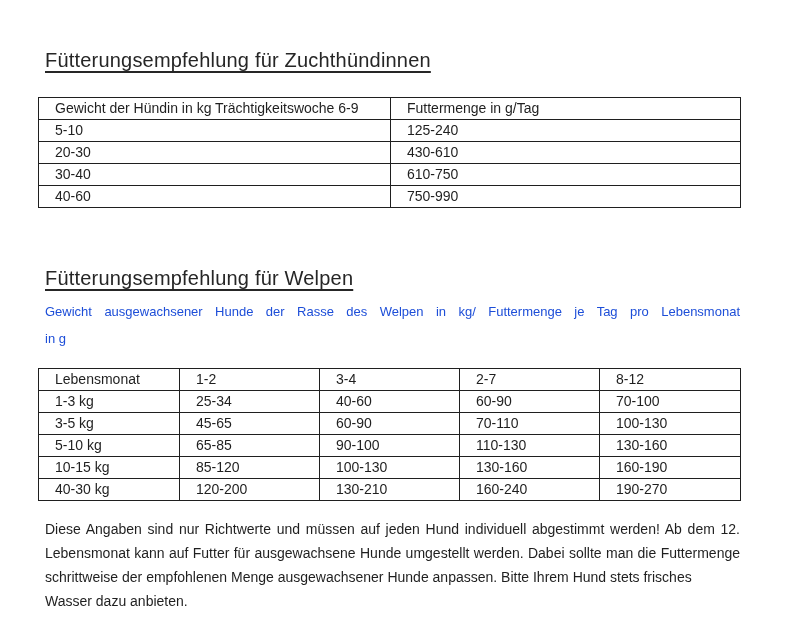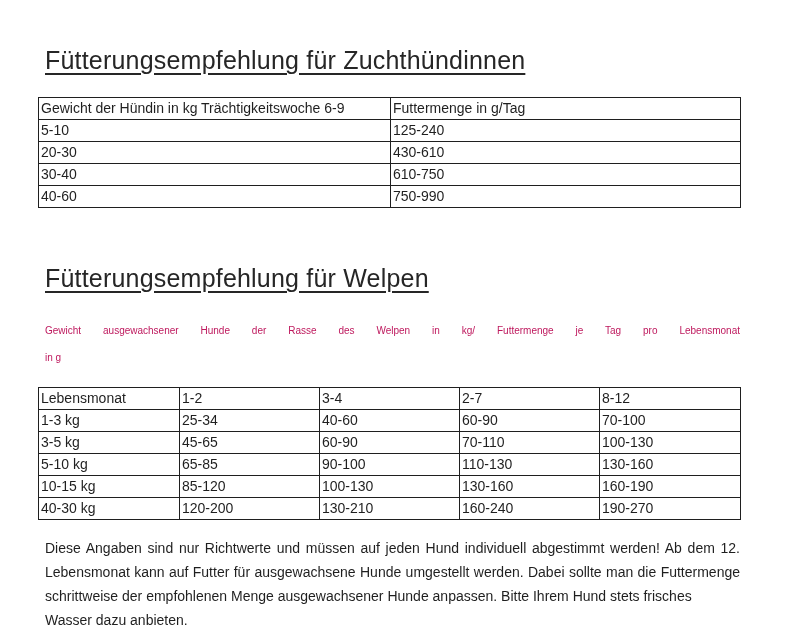--- a/index.html
+++ b/index.html
@@ -8,21 +8,21 @@
     height: 632px;
     background: #ffffff;
     overflow: hidden;
     font-family: "Liberation Sans", "DejaVu Sans", sans-serif;
     color: #1f1f1f;
     -webkit-font-smoothing: antialiased;
   }
   .page { padding-left: 38px; }
 
   .title {
-    font-size: 25px;
+    font-size: 20px;
     font-weight: 400;
     color: #262626;
     margin: 0 0 0 7px;
     line-height: 24px;
     letter-spacing: 0.2px;
     text-decoration: underline;
     text-decoration-thickness: 1.5px;
     text-underline-offset: 4px;
   }
   .title-1 { margin-top: 48px; }
@@ -33,33 +33,33 @@
     table-layout: fixed;
     margin-top: 25px;
   }
   table.tbl-2 { margin-top: 16px; }
   .tbl th, .tbl td {
     border: 1px solid #1f1f1f;
     font-size: 14px;
     font-weight: 400;
     text-align: left;
     vertical-align: middle;
-    padding: 2px 6px 3px 2px;
+    padding: 2px 6px 3px 16px;
     height: 15px;
     line-height: 16px;
     white-space: nowrap;
     overflow: hidden;
   }
 
   .subtitle {
-    margin: 27px 0 0 7px;
+    margin: 8px 0 0 7px;
     width: 695px;
-    font-size: 10px;
+    font-size: 13px;
     line-height: 27px;
-    color: #be185d;
+    color: #1d4ed8;
   }
 
   .footnote {
     margin: 16px 0 0 7px;
     width: 695px;
     font-size: 14px;
     line-height: 24px;
     color: #1f1f1f;
   }
 

